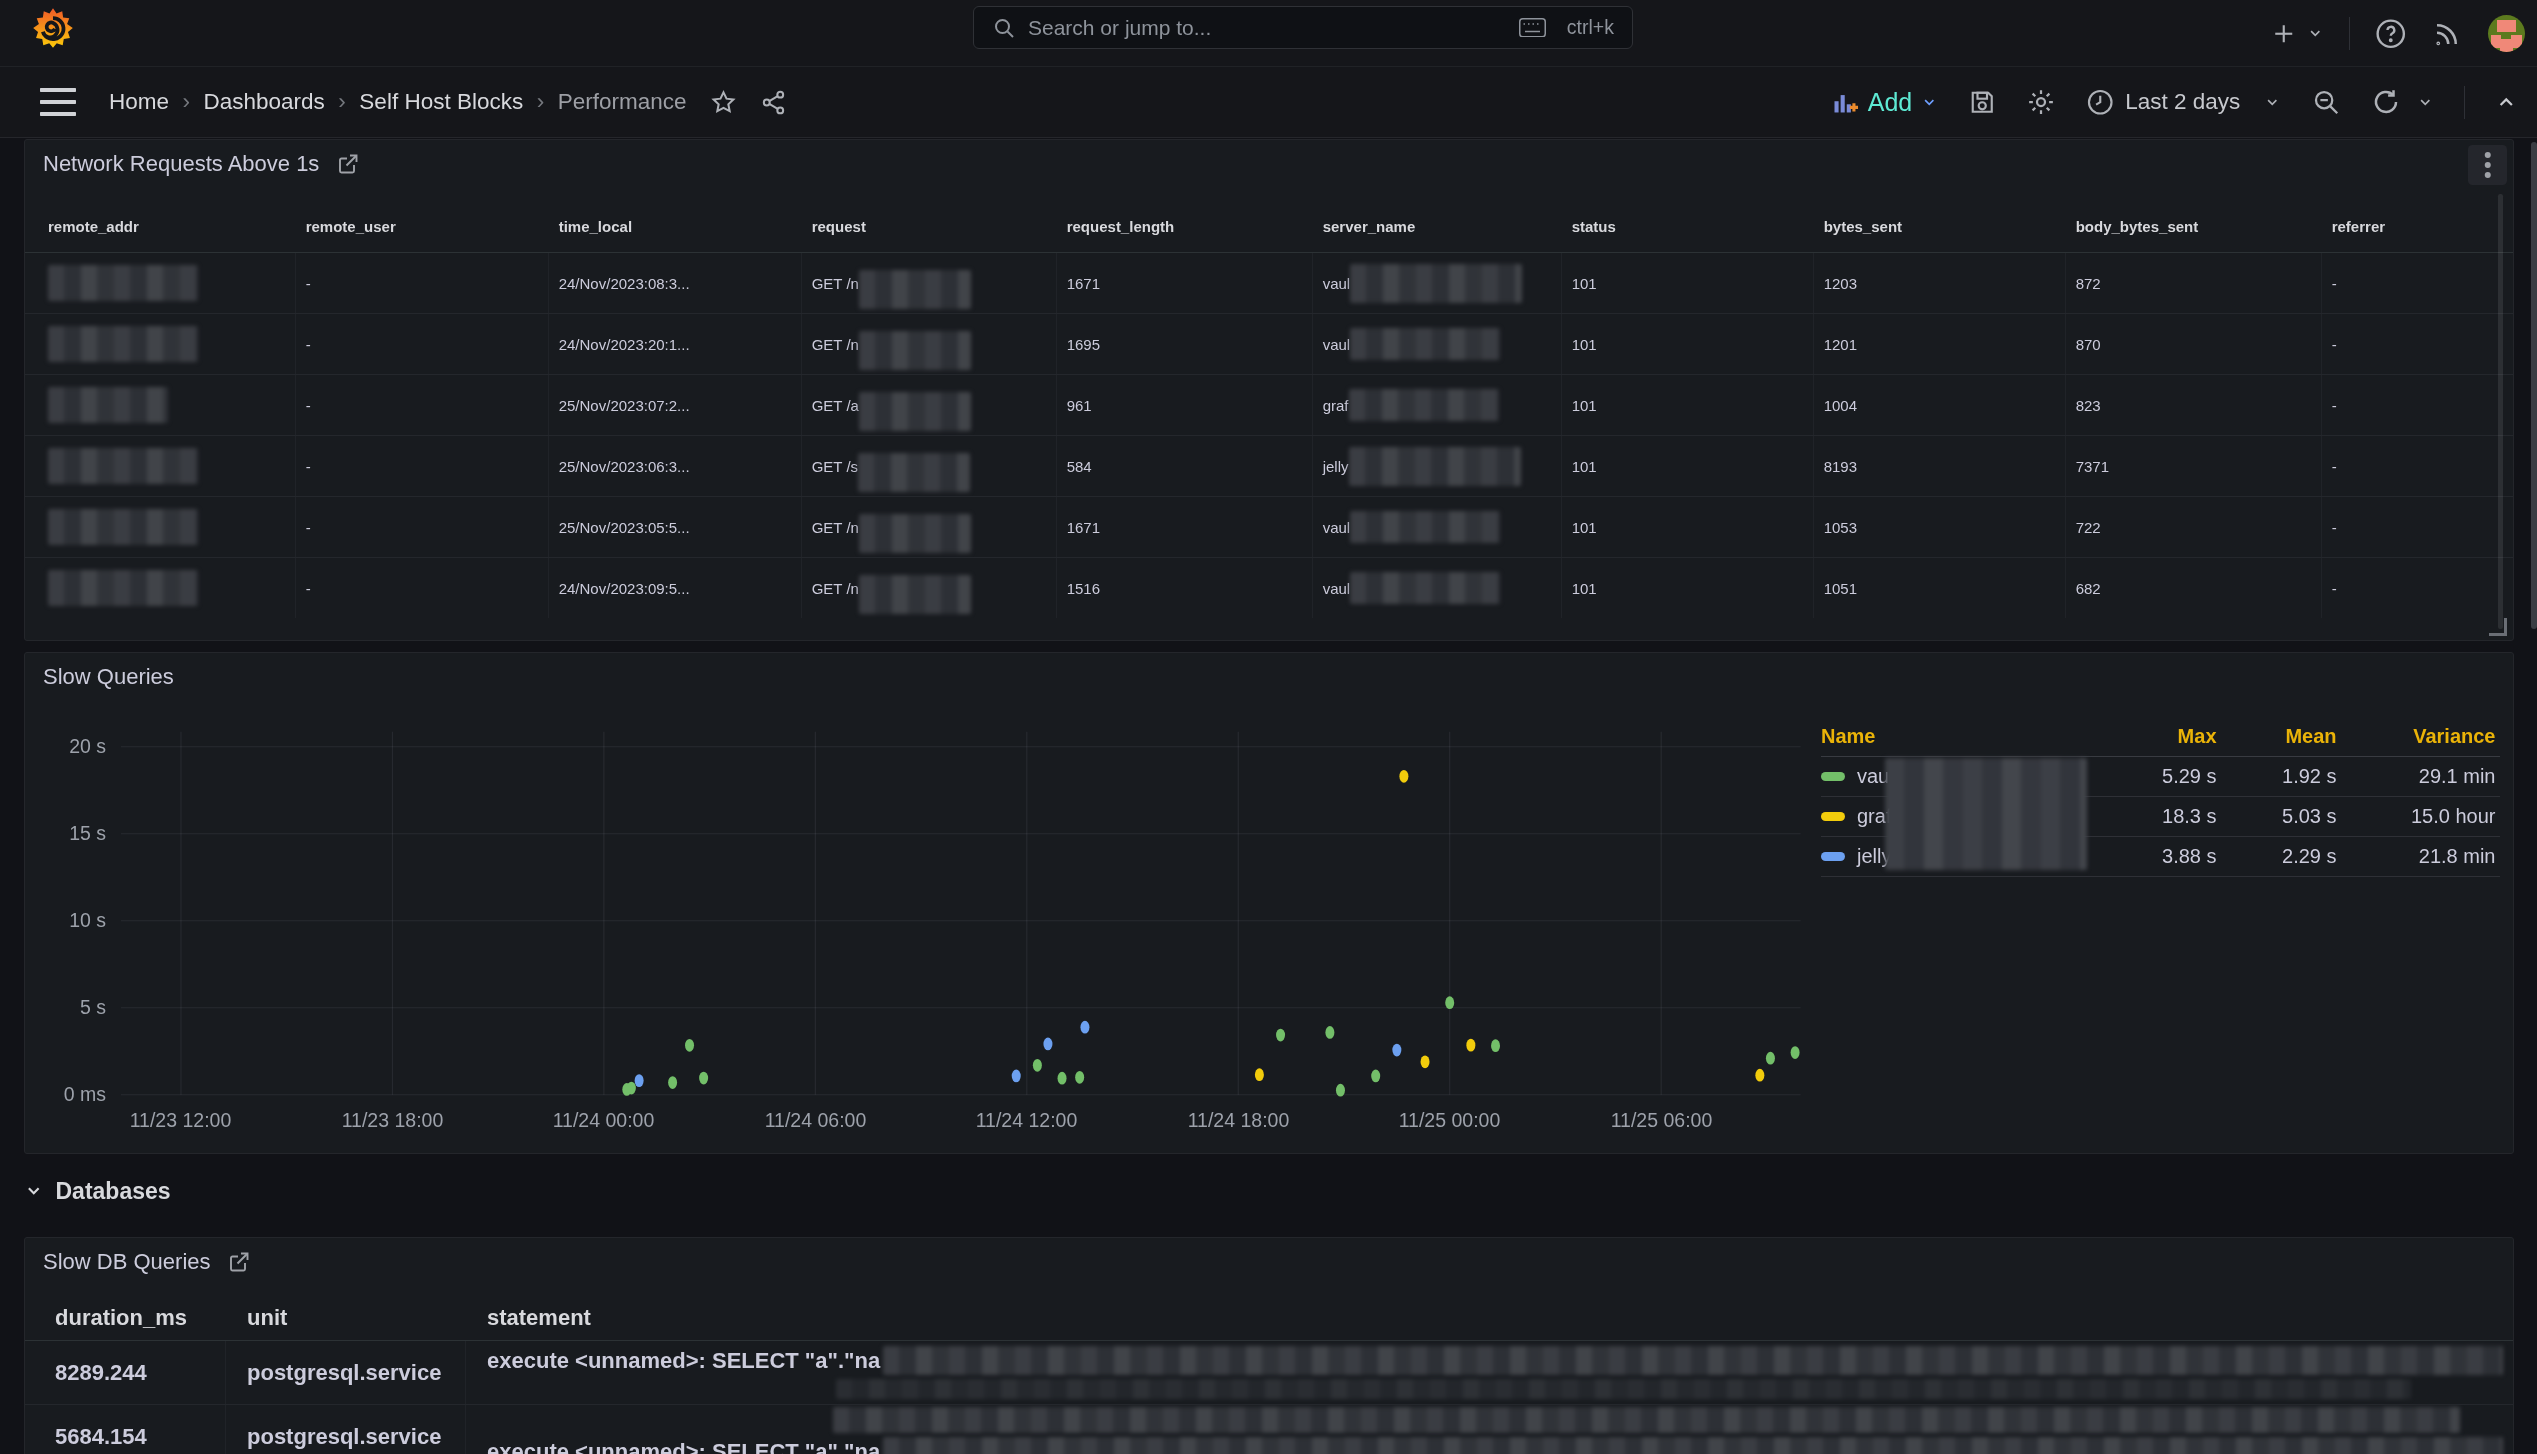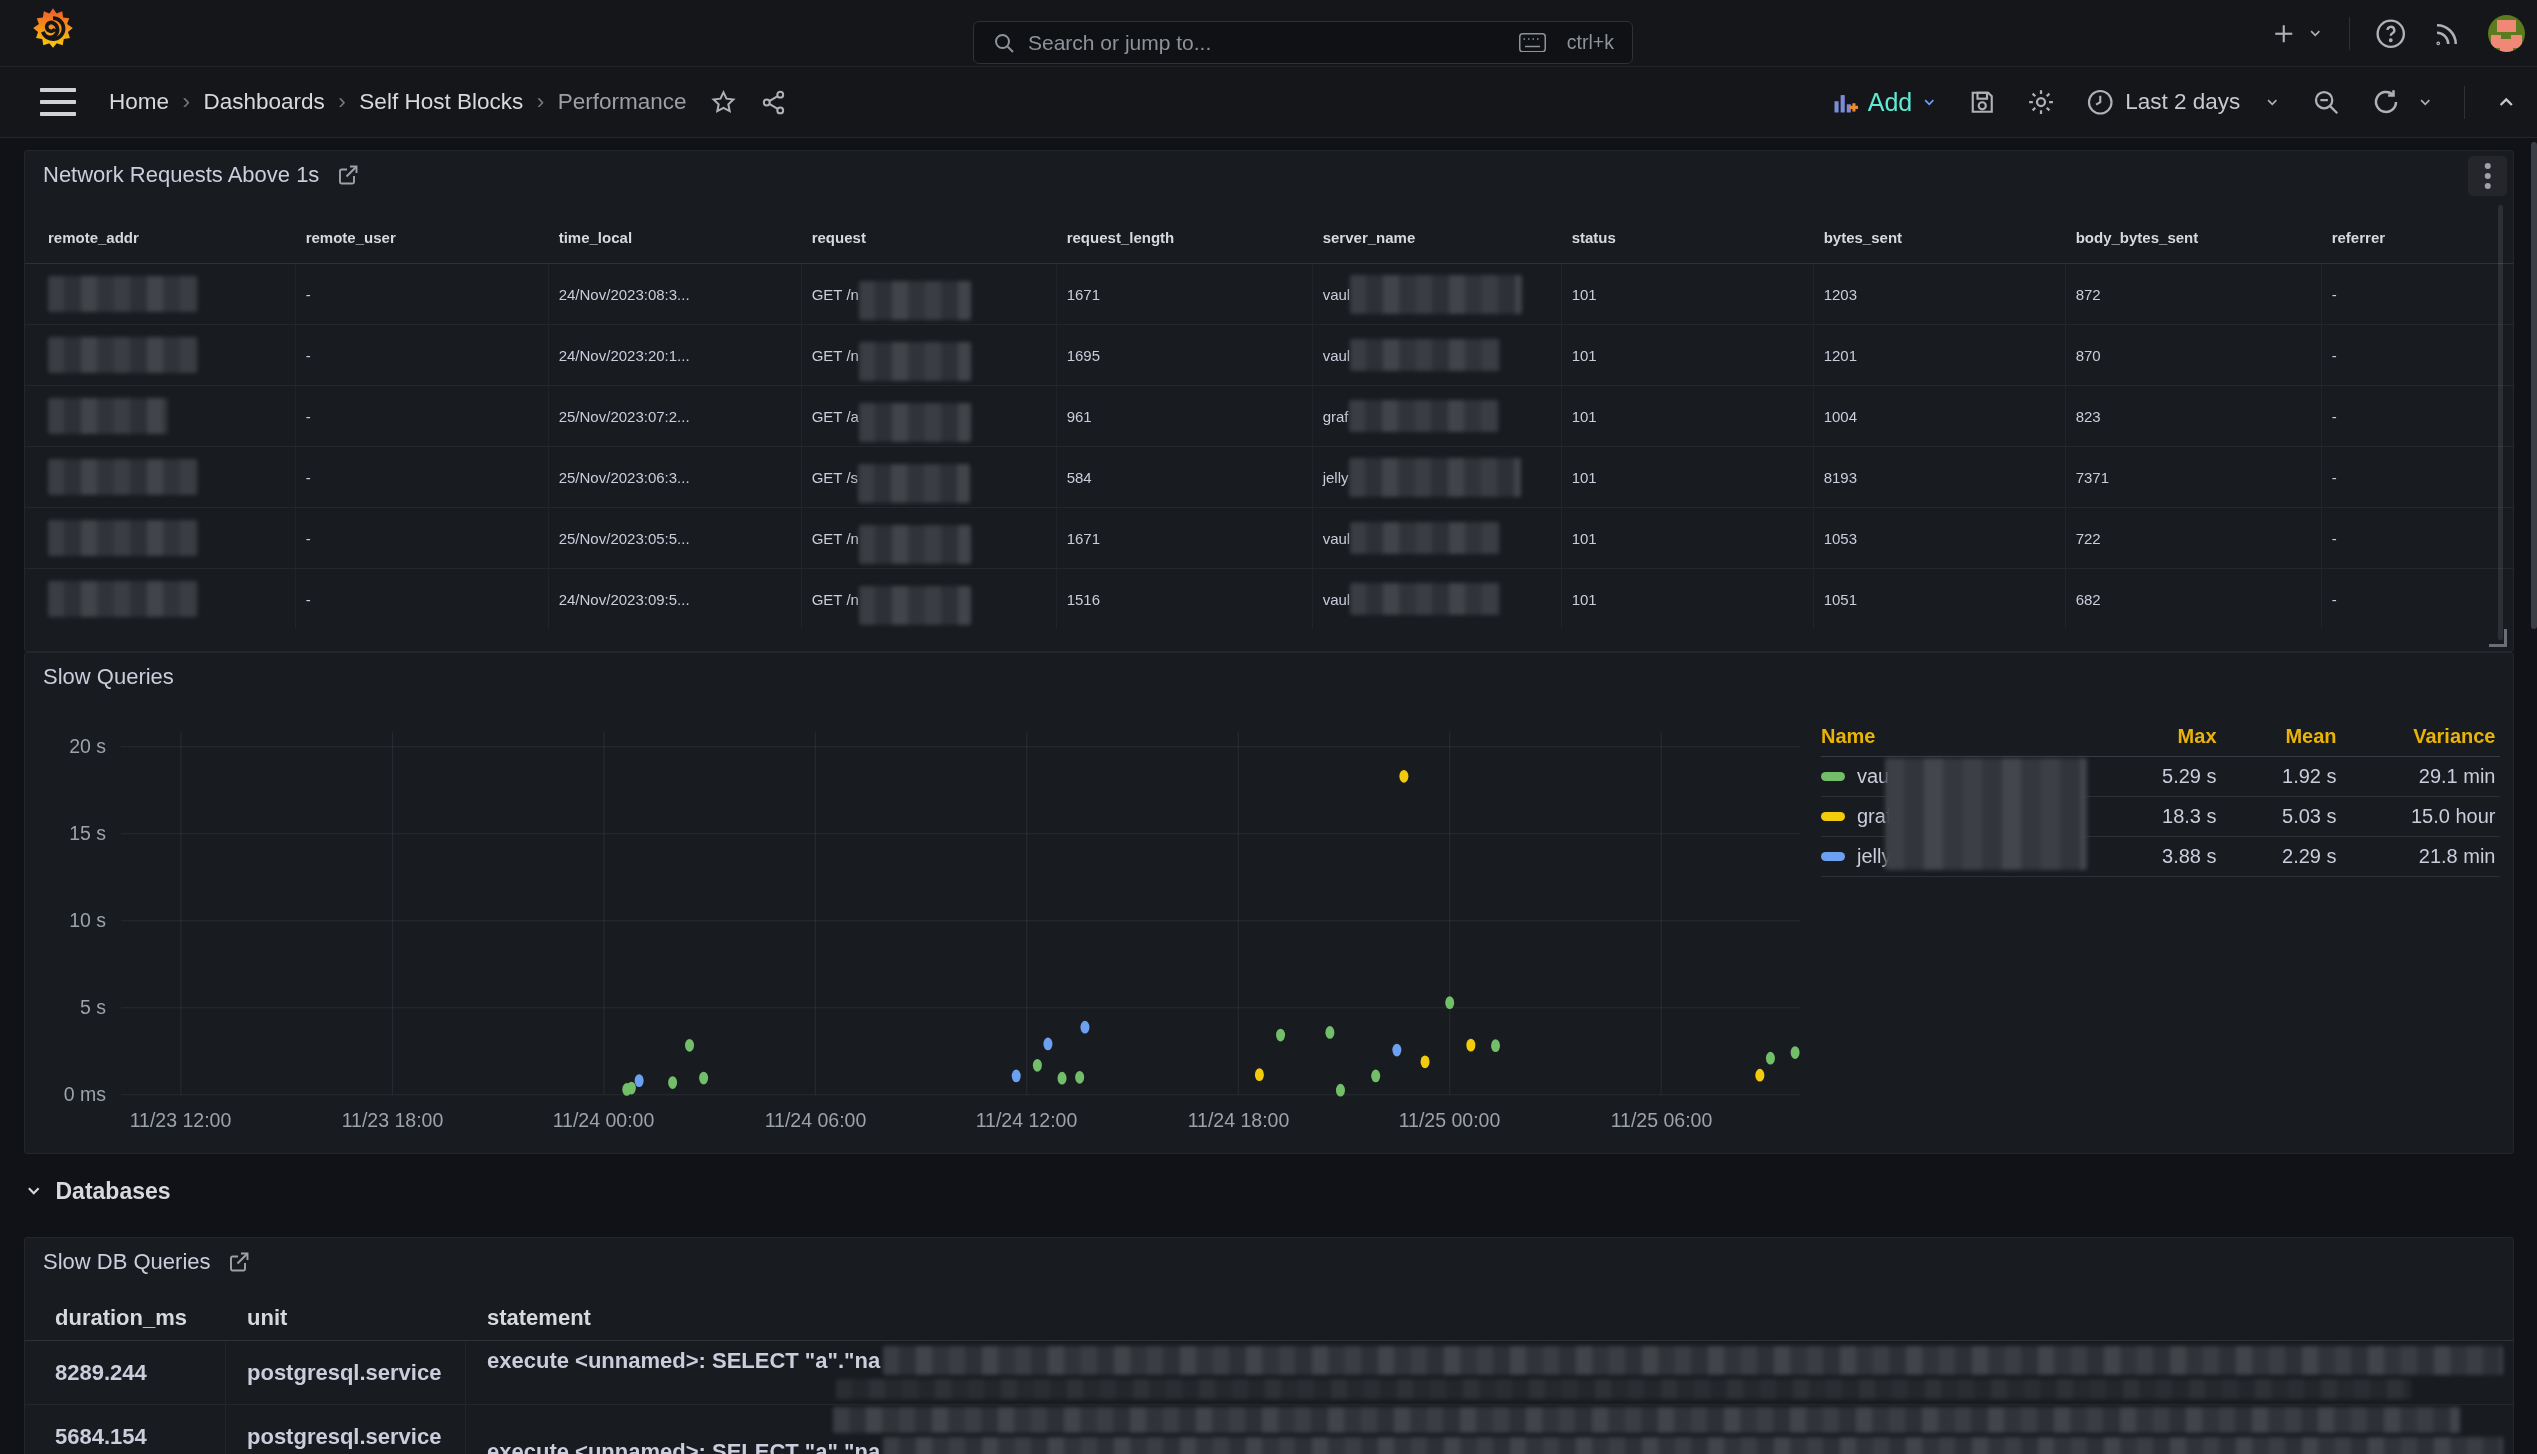--- a/index.html
+++ b/index.html
@@ -3,21 +3,21 @@
 <meta charset="utf-8">
 <style>
   * { box-sizing: border-box; margin: 0; padding: 0; }
   html,body { background:#111217; }
   body { font-family:"Liberation Sans", sans-serif; color:#ccccdc; }
   .screen { position:relative; width:2538px; height:1455px; overflow:hidden; background:#111217; }
 
   
   .topbar { position:absolute; left:0; top:0; width:2538px; height:67px; background:#15161a; border-bottom:0.7px solid #202226; }
   .logo { position:absolute; left:25.5px; top:6px; width:54px; height:55px; }
-  .searchbox { position:absolute; left:973px; top:21px; width:660px; height:43px; background:#0f1115; border:0.7px solid #2f3136; border-radius:6px; display:flex; align-items:center; padding:7px 18px; color:#8e939b; font-size:21px; }
+  .searchbox { position:absolute; left:973px; top:6px; width:660px; height:43px; background:#0f1115; border:0.7px solid #2f3136; border-radius:6px; display:flex; align-items:center; padding:7px 18px; color:#8e939b; font-size:21px; }
   .searchbox .ph { flex:1; margin-left:12px; }
   .kbd-hint { display:flex; align-items:center; gap:21px; color:#8e939b; font-size:19.5px; }
   .tb-right { position:absolute; right:13.5px; top:0; height:67px; display:flex; align-items:center; gap:25.5px; }
   .tb-icon { color:#aeb1b7; display:flex; align-items:center; }
   .tb-divider { width:0.7px; height:33px; background:#2e3036; }
   .avatar { width:37px; height:37px; border-radius:50%; background:#5c7a1e; position:relative; overflow:hidden; }
   .avatar .p1 { position:absolute; left:9px; top:4.5px; width:19.5px; height:12px; background:#f08878; }
   .avatar .p2 { position:absolute; left:3px; top:19.5px; width:10.5px; height:13.5px; background:#f08878; }
   .avatar .p3 { position:absolute; right:3px; top:19.5px; width:10.5px; height:13.5px; background:#f08878; }
   .avatar .p4 { position:absolute; left:12px; top:24px; width:13.5px; height:13.5px; background:#f08878; }
@@ -264,21 +264,21 @@
       </span>
       <span class="nr-divider"></span>
       <span>
         <svg class="icon" width="22.5" height="22.5" viewBox="0 0 24 24" fill="none" stroke="#c7c9ce" stroke-width="2.4">
             <polyline points="6,15 12,9 18,15"></polyline>
           </svg>
       </span>
     </div>
   </div>
 
-  <div class="panel" style="top:150px; height:502px;">
+  <div class="panel" style="top:139px; height:502px;">
     <div class="panel-header">
       <span>Network Requests Above 1s</span>
       <span class="ext-icon">
         <svg class="icon" width="24" height="24" viewBox="0 0 24 24" fill="none" stroke="#9fa2a8" stroke-width="1.9">
             <path d="M18 13v6a1.5 1.5 0 0 1-1.5 1.5h-11A1.5 1.5 0 0 1 4 19V8a1.5 1.5 0 0 1 1.5-1.5H11"></path>
             <polyline points="14,3.5 20.5,3.5 20.5,10"></polyline>
             <line x1="10.5" y1="13.5" x2="20" y2="4"></line>
           </svg>
       </span>
     </div>

